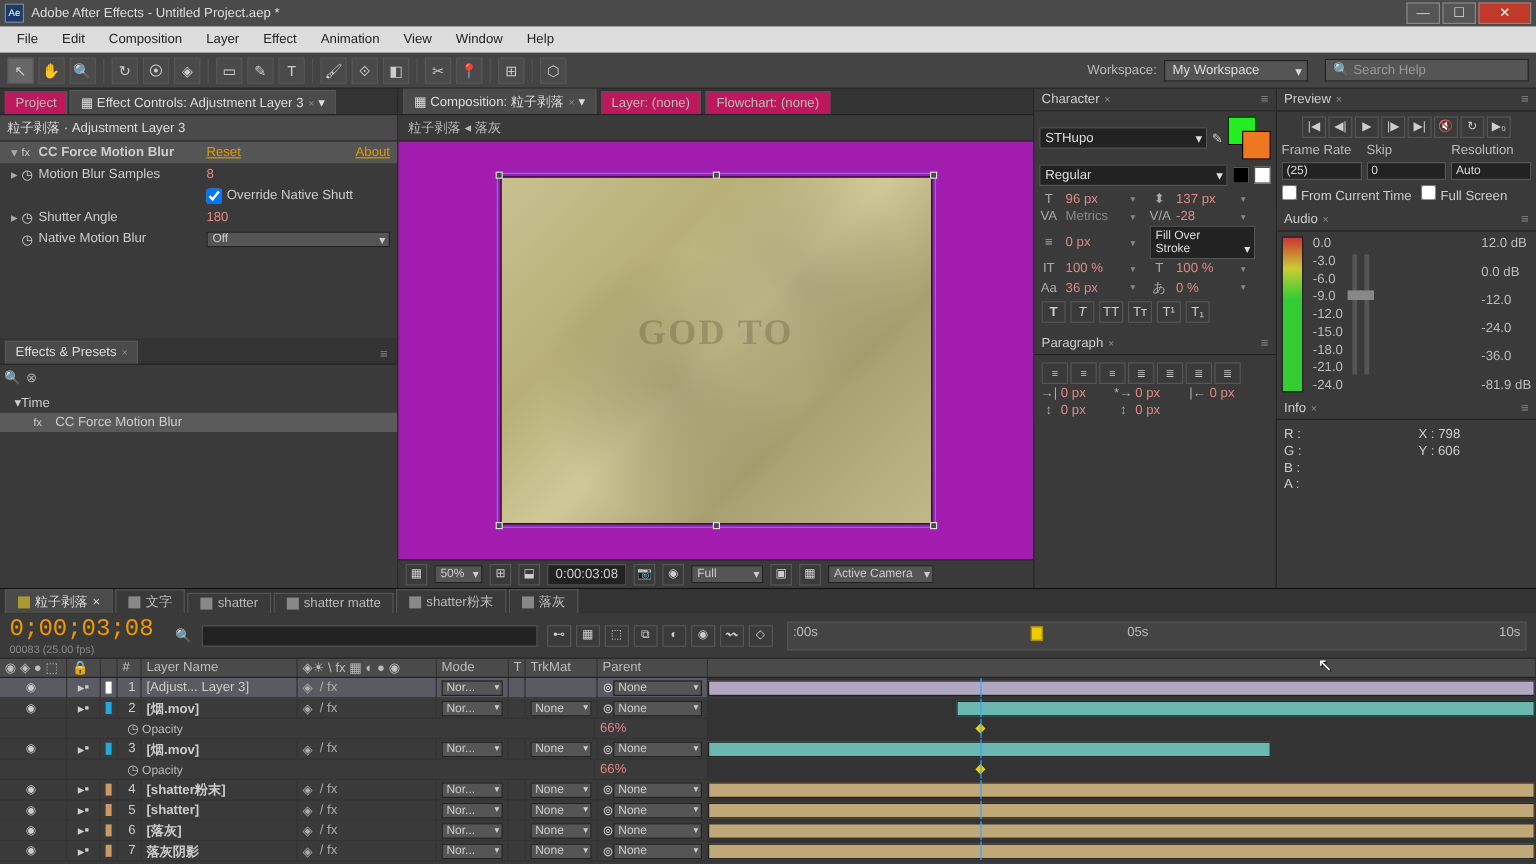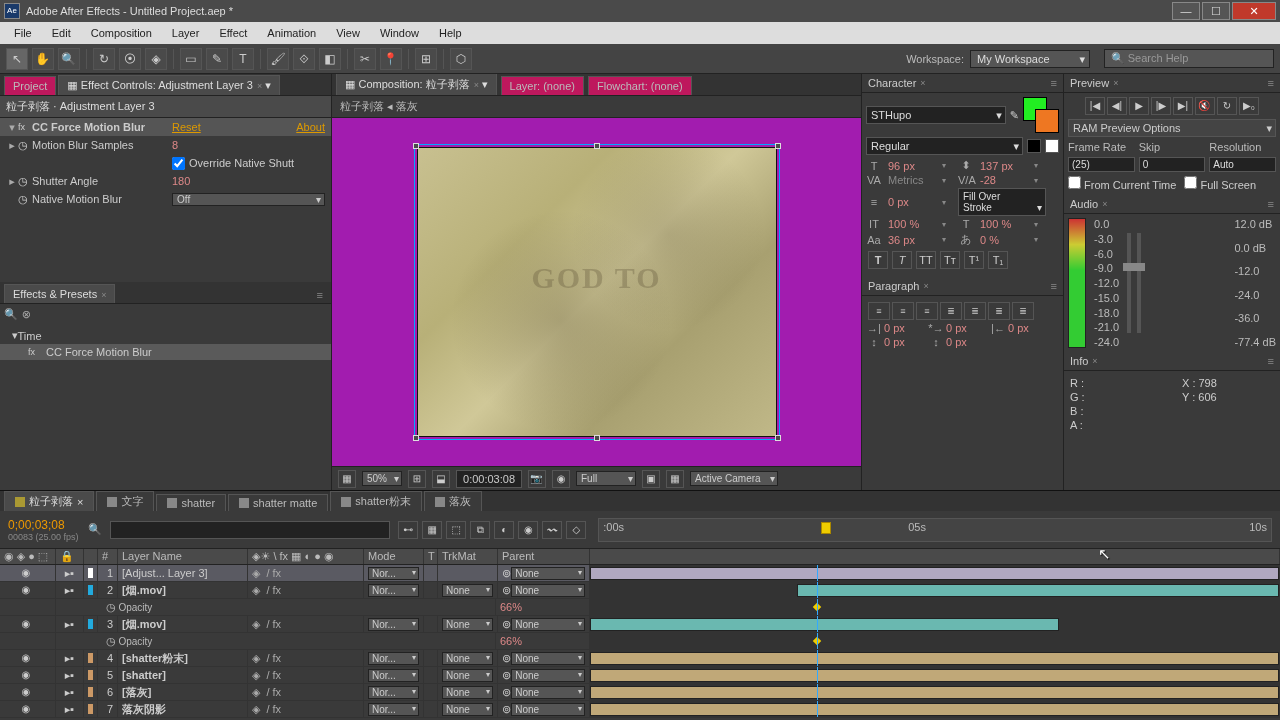--- a/index.html
+++ b/index.html
@@ -89,21 +89,21 @@
 .audio-meter { width: 18px; height: 130px; background: linear-gradient(to bottom, #c33 0%, #cc3 20%, #3c3 40%, #3c3 100%); border: 1px solid #222; }
 .audio-labels { display: flex; flex-direction: column; justify-content: space-between; height: 130px; color: #bbb; }
 .info-panel { padding: 6px; font-size: 10px; }
 .info-grid { display: grid; grid-template-columns: 1fr 1fr; gap: 2px 20px; }
 .timeline { background: #333; height: 252px; display: flex; flex-direction: column; border-top: 1px solid #111; }
 .tl-tabs { background: #333; height: 20px; display: flex; align-items: flex-end; padding: 0 4px; }
 .tl-tab { background: #3a3a3a; padding: 2px 10px; margin-right: 2px; border: 1px solid #555; border-bottom: none; font-size: 11px; color: #bbb; display: flex; align-items: center; gap: 4px; }
 .tl-tab.active { background: #4a4a4a; color: #ddd; }
 .tl-tab-icon { width: 10px; height: 10px; background: #888; }
 .tl-header { background: #3a3a3a; height: 38px; display: flex; align-items: center; padding: 4px 8px; border-bottom: 1px solid #222; }
-.tl-timecode { color: #e90; font-size: 12px; font-family: Liberation Sans, sans-serif; margin-right: 8px; }
+.tl-timecode { color: #e90; font-size: 20px; font-family: Liberation Mono, monospace; margin-right: 8px; }
 .tl-frames { color: #888; font-size: 9px; }
 .tl-search { flex: 0 0 280px; background: #222; border: 1px solid #555; height: 18px; margin: 0 8px; }
 .tl-icons { display: flex; gap: 4px; }
 .tl-icon { width: 20px; height: 18px; border: 1px solid #555; text-align: center; line-height: 16px; font-size: 10px; }
 .tl-ruler-right { flex: 1; position: relative; font-size: 9px; color: #bbb; padding-left: 36px; }
 .tl-ruler-right span { position: absolute; top: 2px; }
 .tl-cols { background: #4a4a4a; height: 16px; display: flex; font-size: 10px; color: #bbb; border-bottom: 1px solid #222; }
 .tl-col { padding: 1px 4px; border-right: 1px solid #333; }
 .tl-layers { flex: 1; overflow: hidden; background: #3a3a3a; }
 .tl-row { display: flex; height: 17px; align-items: center; border-bottom: 1px solid #333; font-size: 11px; }
@@ -389,21 +389,20 @@
           <div class="play-controls">
             <div class="play-btn">|◀</div>
             <div class="play-btn">◀|</div>
             <div class="play-btn">▶</div>
             <div class="play-btn">|▶</div>
             <div class="play-btn">▶|</div>
             <div class="play-btn">🔇</div>
             <div class="play-btn">↻</div>
             <div class="play-btn">▶₀</div>
           </div>
-          <div class="ram-drop">RAM Preview Options</div>
           <div class="prev-opts">
             <label>Frame Rate</label>
             <label>Skip</label>
             <label>Resolution</label>
             <input class="prev-input" value="(25)" style="">
             <input class="prev-input" value="0" style="">
             <input class="prev-input" value="Auto" style="">
           </div>
           <div style="display:flex;gap:8px;margin-top:4px;font-size:10px">
             <label><input type="checkbox" style=""> <span>From Current Time</span></label>
@@ -435,21 +434,21 @@
             <div style="width:4px;height:100px;background:#555;position:relative">
                 <div style="position:absolute;top:30px;left:-4px;width:12px;height:8px;background:#888"></div>
               </div>
           </div>
           <div class="audio-labels">
             <span>12.0 dB</span>
               <span>0.0 dB</span>
               <span>-12.0</span>
               <span>-24.0</span>
               <span>-36.0</span>
-              <span>-77.4 dB</span>
+              <span>-81.9 dB</span>
           </div>
         </div>
         <div class="panel-hdr">
             <span>Info</span>
             <span class="x">×</span>
             <span class="panel-hdr-menu">≡</span>
           </div>
         <div class="info-panel">
           <div class="info-grid">
             <span>R :</span>

